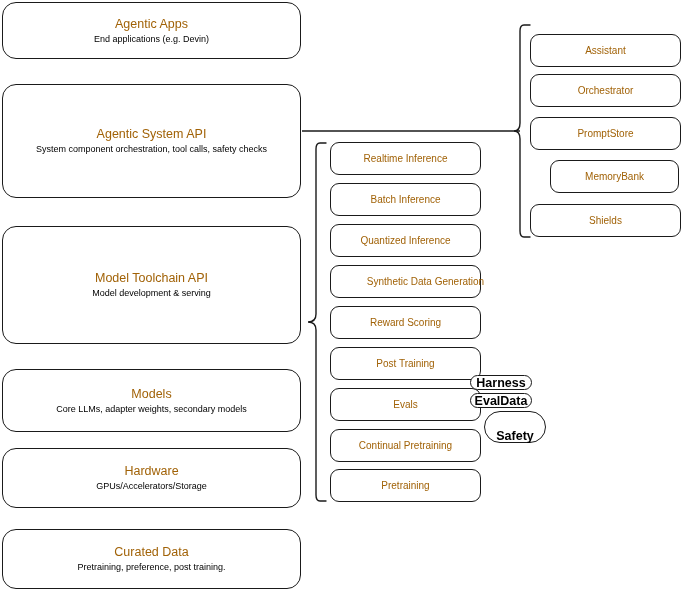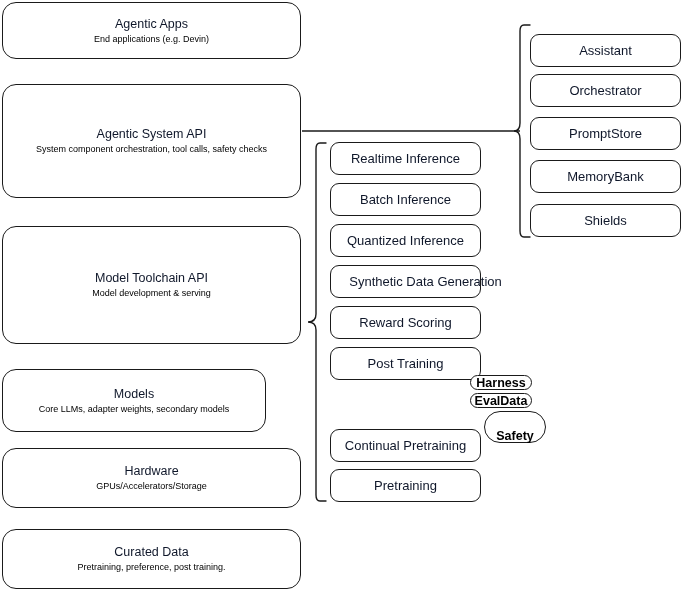--- a/index.html
+++ b/index.html
@@ -30,38 +30,38 @@
     background: #ffffff;
     display: flex;
     flex-direction: column;
     align-items: center;
     justify-content: center;
     text-align: center;
   }
   .box .title {
     font-size: 12.5px;
     line-height: 16px;
-    color: #0f172a;
+    color: #a16207;
     white-space: nowrap;
   }
   .box .subtitle {
     font-size: 9px;
     line-height: 13px;
     color: #000000;
     margin-top: 1px;
     white-space: nowrap;
   }
   .layer-box {
     border-radius: 14px;
   }
   .item-box {
     border-radius: 9px;
   }
   .item-box .title {
-    font-size: 13px;
+    font-size: 10px;
   }
   .pill {
     position: absolute;
     box-sizing: border-box;
     border: 1.4px solid #1a1a1a;
     border-radius: 999px;
     background: #ffffff;
     display: flex;
     align-items: flex-end;
     justify-content: center;
@@ -93,21 +93,21 @@
   <div class="box layer-box" style="left:2px; top:84px; width:299px; height:114px;">
     <div class="title">Agentic System API</div>
     <div class="subtitle">System component orchestration, tool calls, safety checks</div>
   </div>
 
   <div class="box layer-box" style="left:2px; top:226px; width:299px; height:118px;">
     <div class="title">Model Toolchain API</div>
     <div class="subtitle">Model development &amp; serving</div>
   </div>
 
-  <div class="box layer-box" style="left:2px; top:369px; width:264px; height:63px;">
+  <div class="box layer-box" style="left:2px; top:369px; width:299px; height:63px;">
     <div class="title">Models</div>
     <div class="subtitle">Core LLMs, adapter weights, secondary models</div>
   </div>
 
   <div class="box layer-box" style="left:2px; top:448px; width:299px; height:60px;">
     <div class="title">Hardware</div>
     <div class="subtitle">GPUs/Accelerators/Storage</div>
   </div>
 
   <div class="box layer-box" style="left:2px; top:529px; width:299px; height:60px;">
@@ -144,20 +144,23 @@
   </div>
   <div class="box item-box" style="left:330px; top:265px; width:151px; height:33px;padding-left:40px;">
     <div class="title">Synthetic Data Generation</div>
   </div>
   <div class="box item-box" style="left:330px; top:306px; width:151px; height:33px;">
     <div class="title">Reward Scoring</div>
   </div>
   <div class="box item-box" style="left:330px; top:347px; width:151px; height:33px;">
     <div class="title">Post Training</div>
   </div>
+  <div class="box item-box" style="left:330px; top:388px; width:151px; height:33px;">
+    <div class="title">Evals</div>
+  </div>
   <div class="box item-box" style="left:330px; top:429px; width:151px; height:33px;">
     <div class="title">Continual Pretraining</div>
   </div>
   <div class="box item-box" style="left:330px; top:469px; width:151px; height:33px;text-align:center;">
     <div class="title">Pretraining</div>
   </div>
 
   <div class="pill" style="left:470px; top:375px; width:62px; height:15px;">
     <span>Harness</span>
   </div>
@@ -170,20 +173,20 @@
 
   <div class="box item-box" style="left:530px; top:34px; width:151px; height:33px;">
     <div class="title">Assistant</div>
   </div>
   <div class="box item-box" style="left:530px; top:74px; width:151px; height:33px;">
     <div class="title">Orchestrator</div>
   </div>
   <div class="box item-box" style="left:530px; top:117px; width:151px; height:33px;">
     <div class="title">PromptStore</div>
   </div>
-  <div class="box item-box" style="left:530px; top:160px; width:151px; height:33px;">
+  <div class="box item-box" style="left:550px; top:160px; width:129px; height:33px;">
     <div class="title">MemoryBank</div>
   </div>
   <div class="box item-box" style="left:530px; top:204px; width:151px; height:33px;">
     <div class="title">Shields</div>
   </div>
 
 </div>
 
 </body></html>

